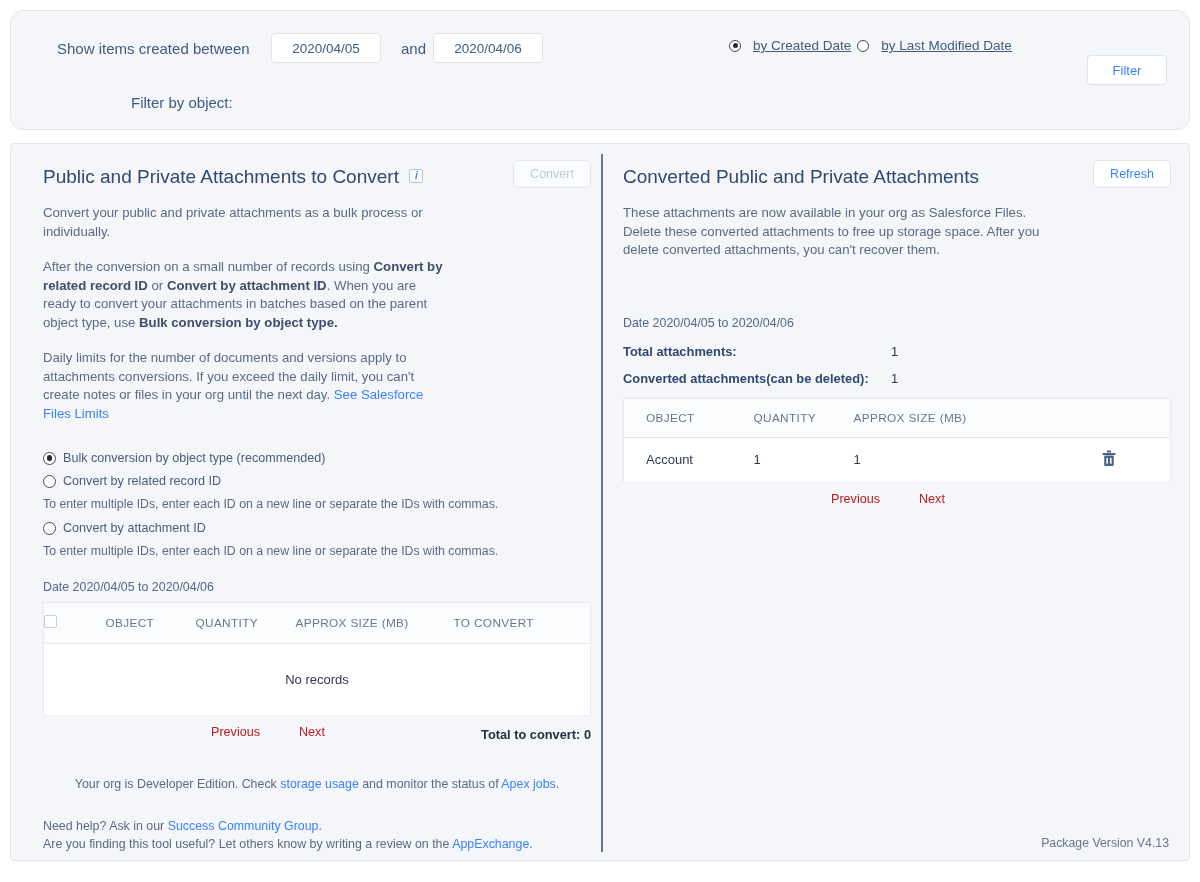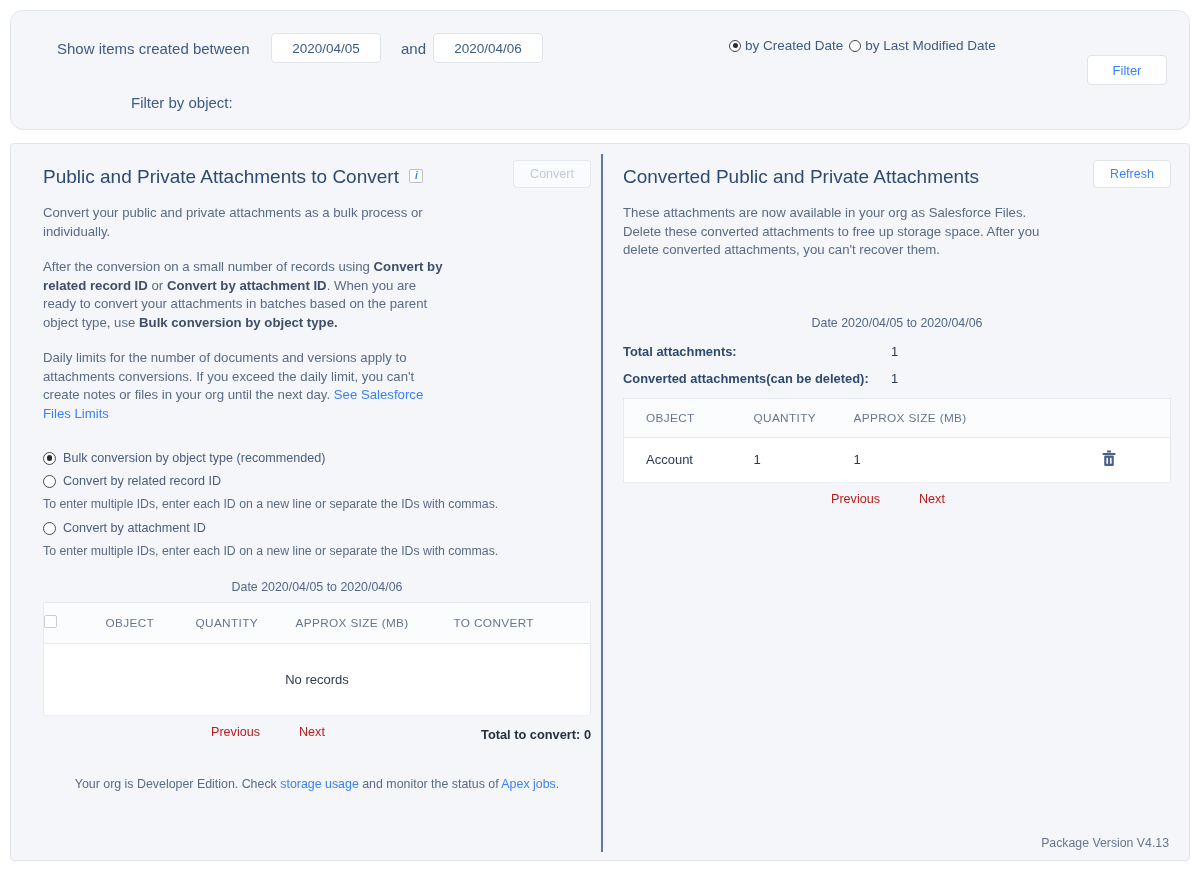--- a/index.html
+++ b/index.html
@@ -44,21 +44,21 @@
   }
   #date-from { left: 260px; }
   #date-to   { left: 422px; }
 
   .radio-group {
     position: absolute; left: 718px; top: 5px;
     display: flex; align-items: center; gap: 6px;
     font-size: 13.5px; color: #3e5b84;
     white-space: nowrap;
   }
-  .radio-group .ritem { display: inline-flex; align-items: center; gap: 4px; }
+  .radio-group .ritem { display: inline-flex; align-items: center; gap: 12px; text-decoration: underline; }
 
   .radio {
     width: 12px; height: 12px; border-radius: 50%;
     border: 1px solid #4a4a4a; background: #fff;
     display: inline-block; position: relative; flex: none;
   }
   .radio.checked::after {
     content: ""; position: absolute;
     left: 2.5px; top: 2.5px; width: 5px; height: 5px;
     border-radius: 50%; background: #2b2b2b;
@@ -164,21 +164,21 @@
     margin-bottom: 9px;
   }
   .opt-row .radio { width: 13px; height: 13px; }
   .opt-row .radio.checked::after { left: 2.7px; top: 2.7px; width: 5.5px; height: 5.5px; }
   .hint {
     font-size: 12.3px; color: #5a6b86;
     margin: 0 0 10px 0;
   }
 
   .date-note {
-    text-align: center; font-size: 12.4px; color: #54678a;
+    text-align: left; font-size: 12.4px; color: #54678a;
     margin-top: 22px; margin-bottom: 8px;
   }
   .pane-right .date-note { margin-top: 56px; margin-bottom: 14px; }
 
   
   table.tbl {
     width: 100%; border-collapse: collapse;
     background: #fdfdfe;
     border: 1px solid #e6eaf0;
     table-layout: fixed;
@@ -335,20 +335,21 @@
       </table>
 
       <div class="pager">
         <span class="pg" id="pg-prev">Previous</span>
         <span class="pg" id="pg-next">Next</span>
         <span class="total-note">Total to convert: 0</span>
       </div>
 
       <p class="foot-note" id="foot1"><span>Your org is Developer Edition. Check </span><a class="link">storage usage</a><span> and monitor the status of </span><a class="link">Apex jobs</a><span>.</span></p>
 
+      <p class="foot-note" id="foot2"><span>Need help? Ask in our </span><a class="link">Success Community Group</a><span>.</span><br><span>Are you finding this tool useful? Let others know by writing a review on the </span><a class="link">AppExchange</a><span>.</span></p>
     </div>
 
     <div class="pane-right">
       <div style="position:relative;">
         <span class="pane-title">Converted Public and Private Attachments</span>
         <button class="head-btn enabled">Refresh</button>
       </div>
 
       <p class="body-text">These attachments are now available in your org as Salesforce Files. Delete these converted attachments to free up storage space. After you delete converted attachments, you can't recover them.</p>
 

